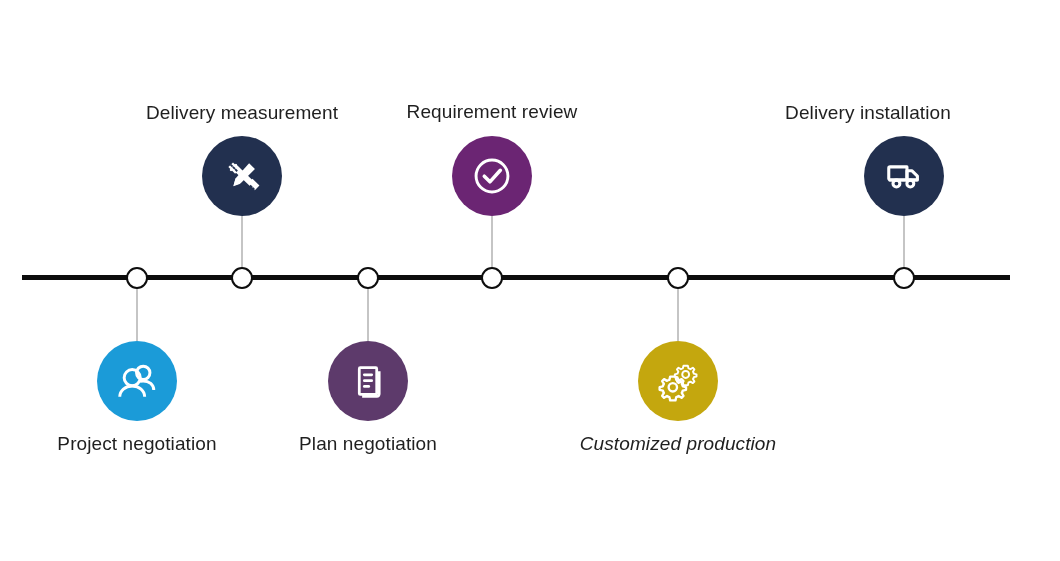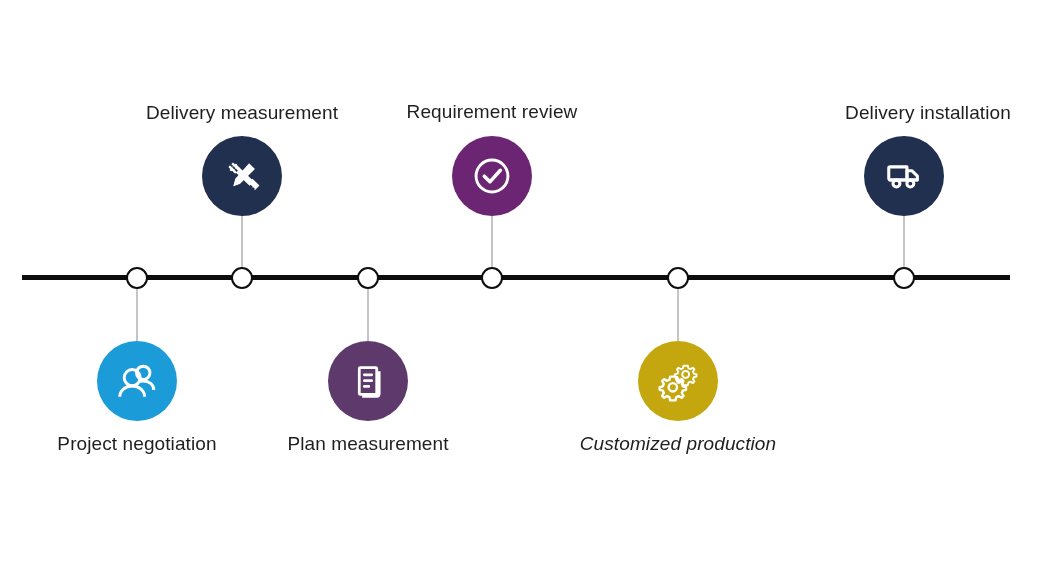--- a/index.html
+++ b/index.html
@@ -193,19 +193,19 @@
       <div class="node" style="left: 137px; top: 277.5px; background: rgb(255, 255, 255); border-color: rgb(13, 13, 13);"></div>
       <div class="node" style="left: 242px; top: 277.5px; background: rgb(255, 255, 255); border-color: rgb(13, 13, 13);"></div>
       <div class="node" style="left: 368px; top: 277.5px; background: rgb(255, 255, 255); border-color: rgb(13, 13, 13);"></div>
       <div class="node" style="left: 492px; top: 277.5px; background: rgb(255, 255, 255); border-color: rgb(13, 13, 13);"></div>
       <div class="node" style="left: 678px; top: 277.5px; background: rgb(255, 255, 255); border-color: rgb(13, 13, 13);"></div>
       <div class="node" style="left: 904px; top: 277.5px; background: rgb(255, 255, 255); border-color: rgb(13, 13, 13);"></div>
     </div>
   <div id="layer-captions">
       <div class="caption" style="left: 137px; top: 433px; text-align: center;">Project negotiation</div>
       <div class="caption" style="left: 242px; top: 102px;">Delivery measurement</div>
-      <div class="caption" style="left: 368px; top: 433px;">Plan measurement</div>
+      <div class="caption" style="left: 368px; top: 433px;">Plan negotiation</div>
       <div class="caption" style="left: 492px; top: 101px;">Requirement review</div>
       <div class="caption" style="left: 678px; top: 433px; font-style: italic;">Customized production</div>
-      <div class="caption" style="left: 928px; top: 102px;">Delivery installation</div>
+      <div class="caption" style="left: 868px; top: 102px;">Delivery installation</div>
     </div>
 
 </div>
 
 </body></html>

